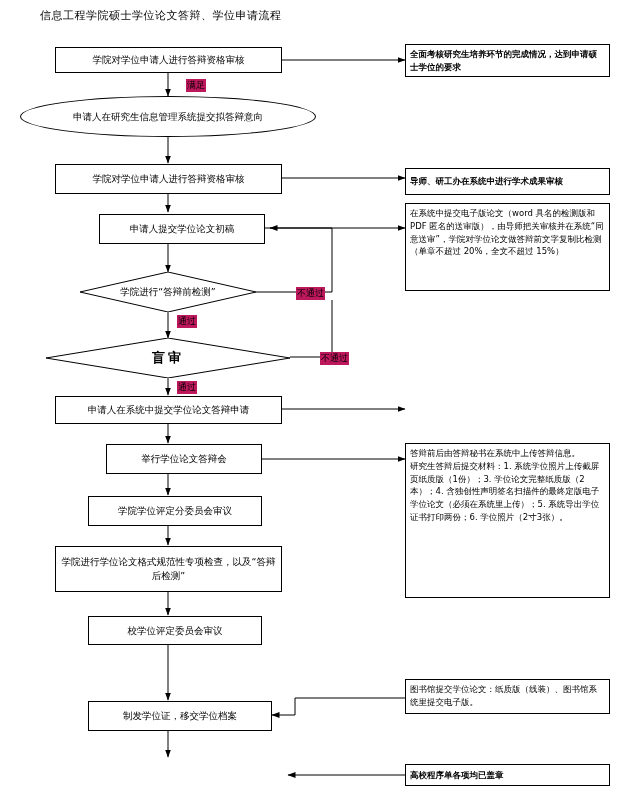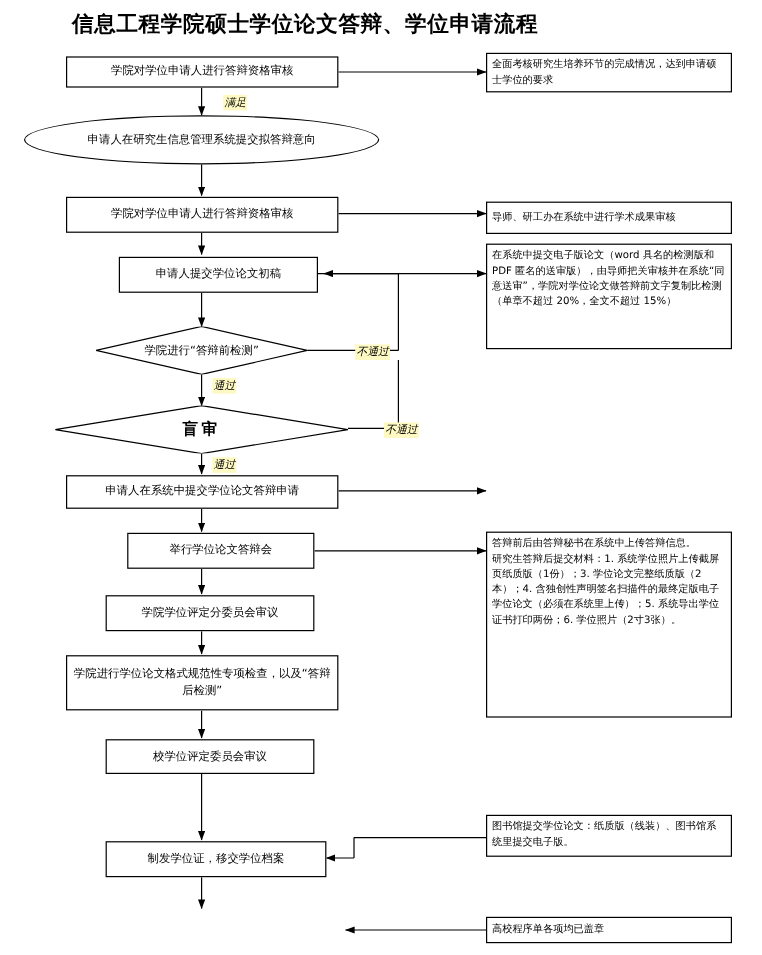--- a/index.html
+++ b/index.html
@@ -10,25 +10,24 @@
     position:relative;
     overflow:hidden;
     color:#000;
   }
   #canvas{position:absolute;left:0;top:0;width:635px;height:796px;}
   svg.lines{position:absolute;left:0;top:0;width:635px;height:796px;pointer-events:none;}
 
   .title{
     position:absolute;
     left:40px;top:8px;
-    font-size:18px;
-    font-weight:bold;
+    font-size:11px;
+    font-weight:normal;
     letter-spacing:0.5px;
     white-space:nowrap;
-    margin-left:20px;
   }
 
   
   .node{
     position:absolute;
     box-sizing:border-box;
     display:flex;
     align-items:center;
     justify-content:center;
     text-align:center;
@@ -60,29 +59,28 @@
     position:absolute;
     box-sizing:border-box;
     border:1px solid #000;
     background:#fff;
     font-size:8.5px;
     line-height:1.5;
     padding:3px 4px;
     text-align:left;
     display:block;
   }
-  .note.center{display:flex;align-items:center;}
+  .note.center{display:flex;align-items:center;font-weight:bold;}
 
   .edge-label{
     position:absolute;
     font-size:9px;
-    background:#fef9c3;
+    background:#be185d;
     padding:0 1px;
     white-space:nowrap;
-    font-style:italic;
   }
 </style>
 </head>
 <body>
 
 <div id="canvas">
 
   <div class="title">信息工程学院硕士学位论文答辩、学位申请流程</div>
 
   <svg class="lines" viewBox="0 0 635 796">

